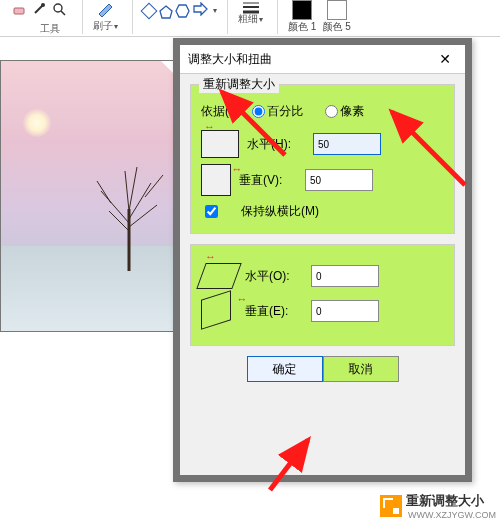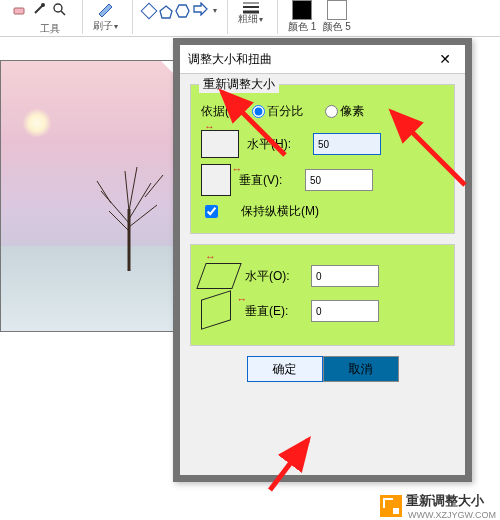--- a/index.html
+++ b/index.html
@@ -40,21 +40,21 @@
   .ic.sq{width:28px;height:30px}
   .skewh{width:34px;height:24px;border:1.2px solid #222;transform:skewX(-20deg)}
   .skewv{width:28px;height:28px;border:1.2px solid #222;transform:skewY(-18deg)}
   .arr-h{position:absolute;left:2px;top:-12px;font-size:11px;color:#d33}
   .arr-v{position:absolute;right:-14px;top:2px;font-size:11px;color:#d33;writing-mode:vertical-rl}
   .fld-lbl{width:58px}
   .num{width:58px;height:20px;border:1px solid #888;padding:0 4px;font-size:10px}
   .num.active{border:1.5px solid #0a66cc;background:#e8f1fc}
   .chk-row{display:flex;align-items:center;gap:20px;margin-top:6px}
   .btnbar{display:flex;justify-content:center;margin:8px 0 12px 0}
-  .btn{width:74px;height:24px;border:1px solid #888;background:#0369a1;font-size:12px;display:flex;align-items:center;justify-content:center}
+  .btn{width:74px;height:24px;border:1px solid #888;background:#bef264;font-size:12px;display:flex;align-items:center;justify-content:center}
   .btn.primary{border:1.5px solid #0a66cc;background:#eaf3ff}
   .anno{position:absolute;pointer-events:none}
   .anno svg{overflow:visible}
   .watermark{position:absolute;right:4px;bottom:0;display:flex;align-items:center;gap:4px;font-size:13px;color:#333}
   .wm-logo{width:22px;height:22px;background:#ff9a00;position:relative}
   .wm-logo:before{content:"";position:absolute;left:3px;top:3px;width:8px;height:8px;border:2px solid #fff;border-right:none;border-bottom:none}
   .wm-logo:after{content:"";position:absolute;right:3px;bottom:3px;width:6px;height:6px;background:#fff}
   .wm-url{font-size:9px;color:#888;margin-left:2px}
 </style>
 </head>

